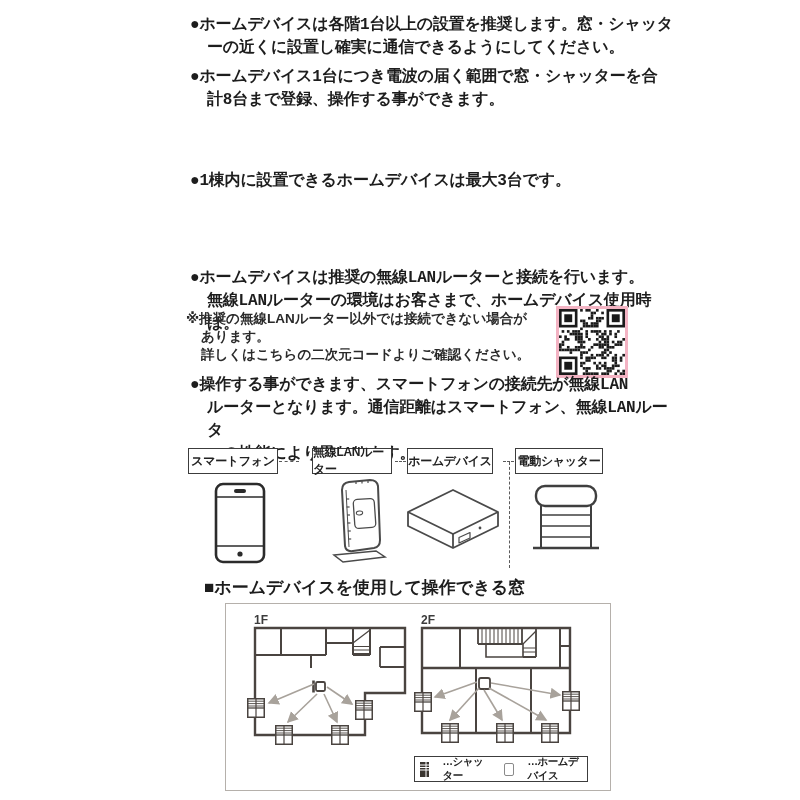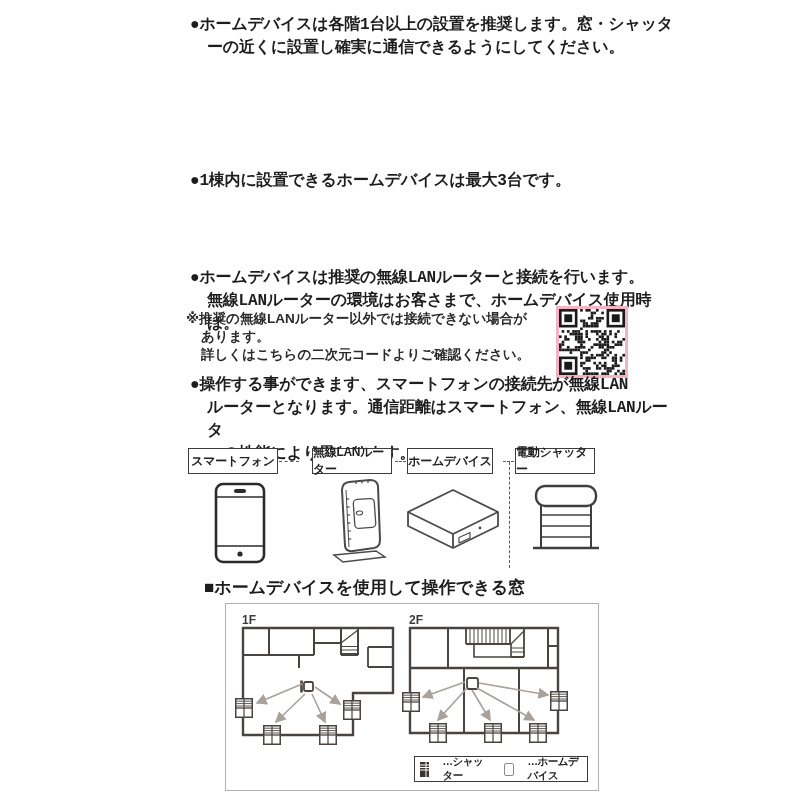--- a/index.html
+++ b/index.html
@@ -20,34 +20,36 @@
   
   .flowbox{position:absolute;top:448px;height:26px;border:1.6px solid #3c3c3c;background:#fff;
            display:flex;align-items:center;justify-content:center;font-size:12px;font-weight:700;
            letter-spacing:-0.3px;color:#222;box-sizing:border-box;}
   .dashH{position:absolute;top:461px;height:0;border-top:1.6px dashed #5a5a5a;}
   .dashV{position:absolute;left:509px;top:462px;height:106px;width:0;border-left:1.6px dashed #5a5a5a;}
   
   .heading{position:absolute;left:204px;top:576px;font-size:17px;font-weight:700;color:#1d1d1d;}
   
   .plan{position:absolute;left:225px;top:603px;width:372px;height:186px;border:1px solid #b5b0ab;
-        background:#fff;}
+        background:#fff;padding-left:12px;}
   .legend{position:absolute;left:188px;top:152px;width:174px;height:26px;border:1.5px solid #3c3c3c;
           background:#fff;display:flex;align-items:center;gap:14px;padding:0 4px;box-sizing:border-box;
           font-size:10.5px;font-weight:700;letter-spacing:-0.5px;color:#222;}
   .legend .sq{width:11px;height:11px;border:1.5px solid #8a8a8a;border-radius:2px;background:#fff;
               display:inline-block;margin-left:6px;}
 </style>
 </head>
 <body>
 
 <div class="page">
 
   <div class="bullet" style="top:14px">ホームデバイスは各階1台以上の設置を推奨します。窓・シャッタ
 ーの近くに設置し確実に通信できるようにしてください。</div>
+  <div class="bullet" style="top:66px">ホームデバイス1台につき電波の届く範囲で窓・シャッターを合
+計8台まで登録、操作する事ができます。</div>
   <div class="bullet" style="top:170px">1棟内に設置できるホームデバイスは最大3台です。</div>
   <div class="bullet" style="top:267px">ホームデバイスは推奨の無線LANルーターと接続を行います。
 無線LANルーターの環境はお客さまで、ホームデバイス使用時は。</div>
 
   <div class="footnote">※推奨の無線LANルーター以外では接続できない場合が
 あります。
 詳しくはこちらの二次元コードよりご確認ください。</div>
   <div class="qr">
     <svg width="66" height="66" viewBox="0 0 25 25">
       <g fill="#1a1a1a" id="qr-finders">
@@ -254,21 +256,21 @@
     </svg>
   </div>
 
   <div class="bullet" style="top:374px">操作する事ができます、スマートフォンの接続先が無線LAN
 ルーターとなります。通信距離はスマートフォン、無線LANルータ
 ーの性能により異なります。</div>
 
   <div class="flowbox" style="left:188px;width:90px">スマートフォン</div>
   <div class="flowbox" style="left:312px;width:80px">無線LANルーター</div>
   <div class="flowbox" style="left:407px;width:86px">ホームデバイス</div>
-  <div class="flowbox" style="left:515px;width:80px">電動シャッター</div>
+  <div class="flowbox" style="left:515px;width:88px">電動シャッター</div>
   <div class="dashH" style="left:279px;width:20px"></div>
   <div class="dashH" style="left:395px;width:11px"></div>
   <div class="dashH" style="left:503px;width:11px"></div>
   <div class="dashV"></div>
 
   <svg class="abs" style="left:213px;top:482px" width="54" height="82">
     <rect x="3" y="2" width="48" height="78" rx="7" fill="#fff" stroke="#2b2b2b" stroke-width="2.6"></rect>
     <line x1="4" y1="15" x2="50" y2="15" stroke="#2b2b2b" stroke-width="1.3"></line>
     <line x1="4" y1="64" x2="50" y2="64" stroke="#2b2b2b" stroke-width="1.3"></line>
     <rect x="21" y="7" width="12" height="4" rx="2" fill="#2b2b2b"></rect>

